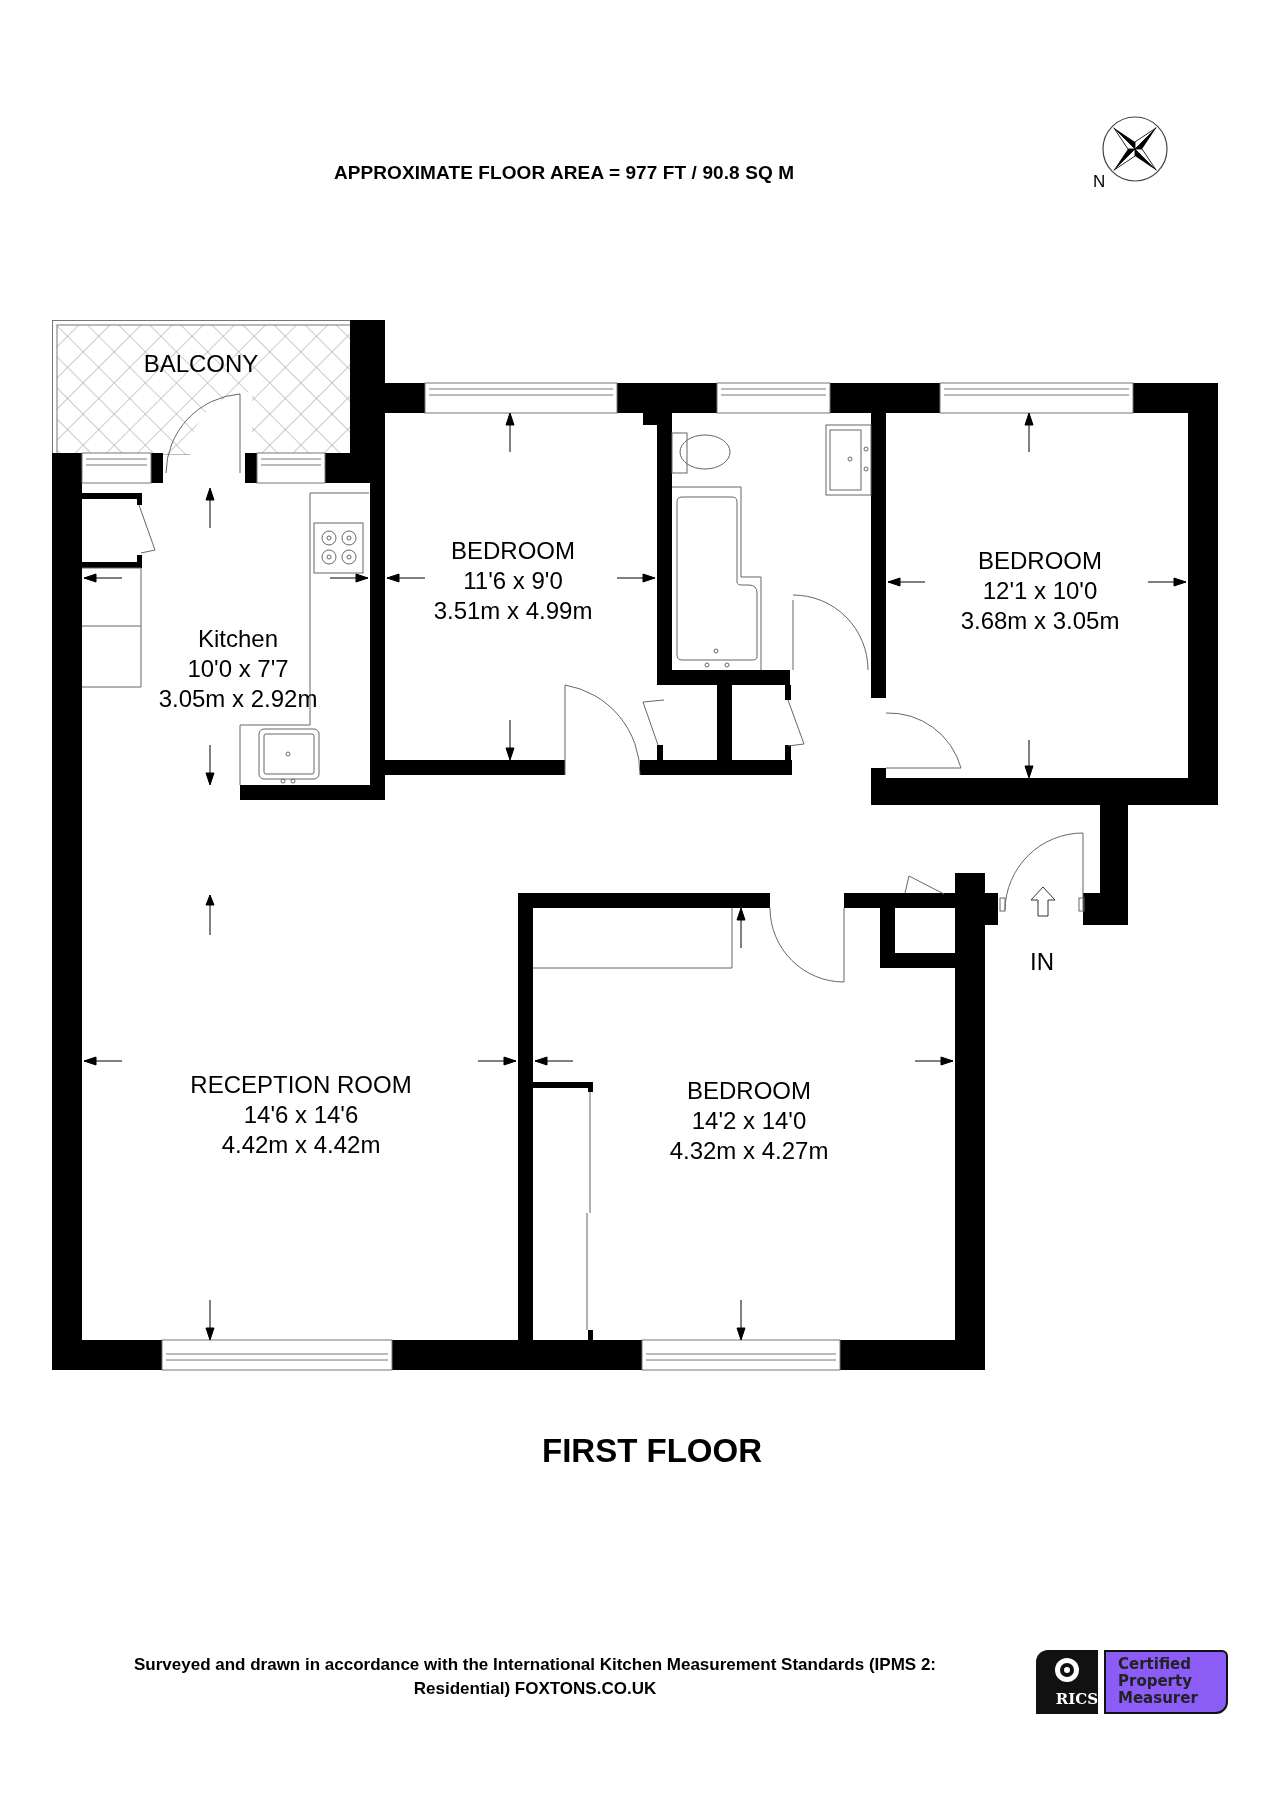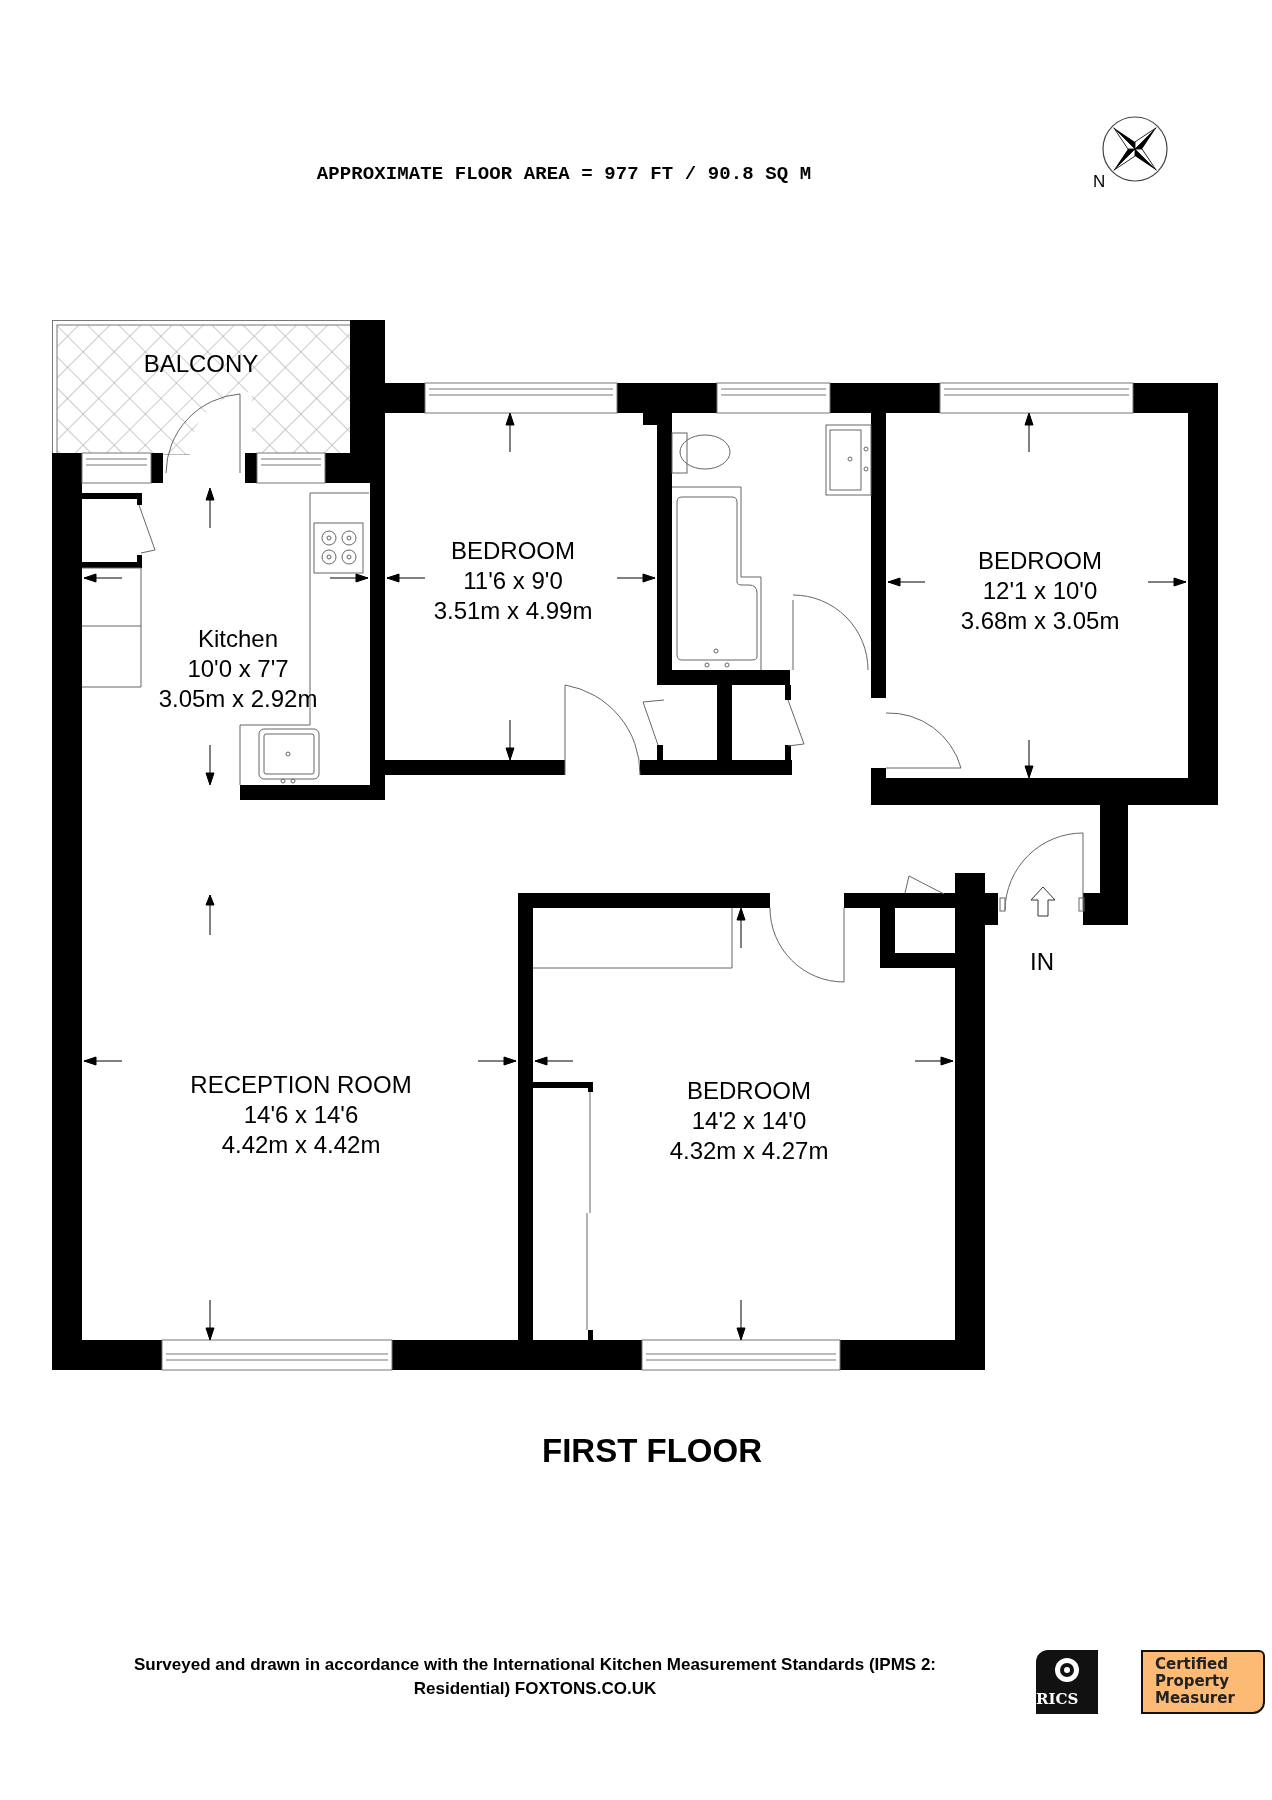--- a/index.html
+++ b/index.html
@@ -1,28 +1,28 @@
 <!DOCTYPE html>
 <html><head>
 <meta charset="utf-8">
 <style>
   html, body { margin:0; padding:0; background:#ffffff; }
   body { width:1272px; height:1800px; position:relative; overflow:hidden; font-family:"Liberation Sans", sans-serif; color:#000; }
   .abs { position:absolute; }
   .wall { position:absolute; background:#000; }
   .header-title { position:absolute; left:0; width:1272px; top:162px; text-align:center; font-weight:bold; font-size:19px; letter-spacing:0.1px; }
-  .header-title span { position:relative; left:-72px;font-family:Liberation Mono, monospace; }
+  .header-title span { position:relative; left:-72px; }
   .room-label { position:absolute; text-align:center; font-size:24px; line-height:30px; white-space:nowrap; transform:translateX(-50%); }
   .room-label div { display:block; }
   .floor-title { position:absolute; left:16px; width:1272px; top:1408px; text-align:center; font-weight:bold; font-size:33px;margin-top:24px; }
   .footer-text { position:absolute; left:40px; width:990px; top:1653px; text-align:center; font-weight:bold; font-size:17px; line-height:24px; }
   .in-label { position:absolute; left:1030px; top:948px; font-size:24px; }
   .rics-black { position:absolute; left:1036px; top:1650px; width:62px; height:64px; background:#111; border-radius:12px 0 0 0; color:#fff; }
-  .rics-black .rics-text { position:absolute; left:0; width:62px; bottom:6px; text-align:left; font-weight:bold; font-size:15px; font-family:"DejaVu Serif", serif; }
-  .rics-white { position:absolute; left:1104px; top:1650px; width:120px; height:60px; border:2px solid #111; border-radius:0 6px 12px 0; background:#fdba74;margin-left:37px; }
+  .rics-black .rics-text { position:absolute; left:0; width:62px; bottom:6px; text-align:right; font-weight:bold; font-size:15px; font-family:"DejaVu Serif", serif; }
+  .rics-white { position:absolute; left:1104px; top:1650px; width:120px; height:60px; border:2px solid #111; border-radius:0 6px 12px 0; background:#8b5cf6; }
   .rics-white div { position:absolute; left:12px; font-weight:bold; font-size:15px; line-height:16px; font-family:"DejaVu Sans", sans-serif; color:#222; }
   svg.overlay { position:absolute; left:0; top:0; }
 </style>
 </head>
 <body>
 
 <div class="header-title"><span>APPROXIMATE FLOOR AREA = 977 FT / 90.8 SQ M</span></div>
 
 <svg class="abs" style="left:1095px;top:112px;" width="90" height="80">
   <circle cx="40" cy="37" r="32" fill="none" stroke="#444" stroke-width="1.2"></circle>

